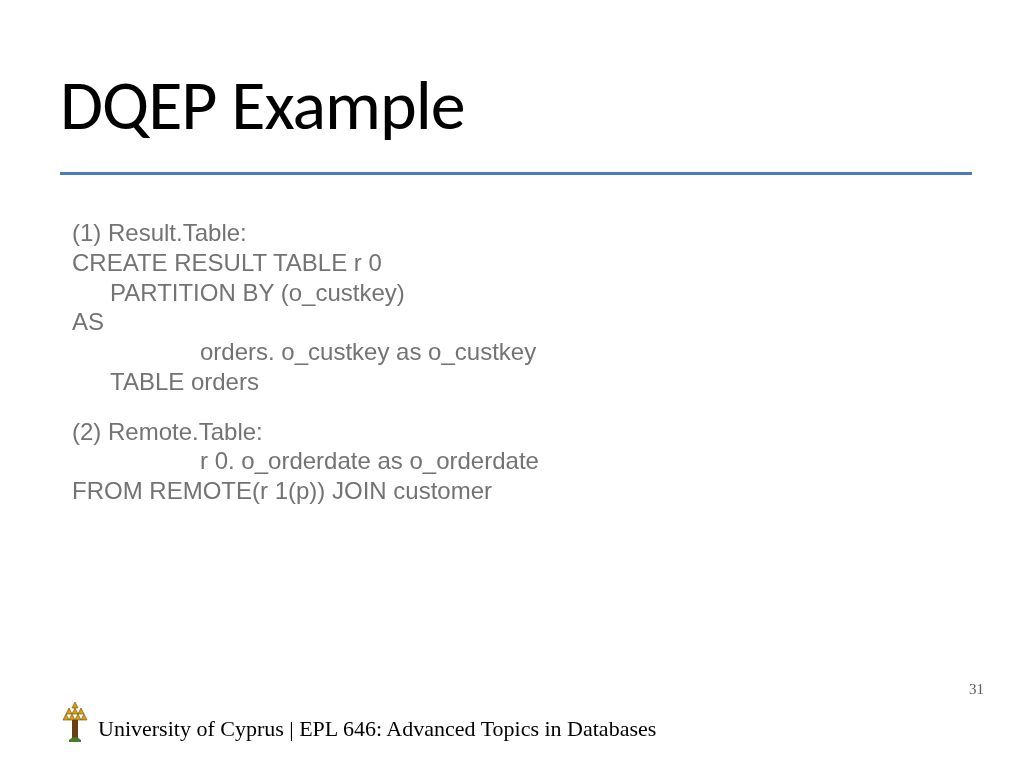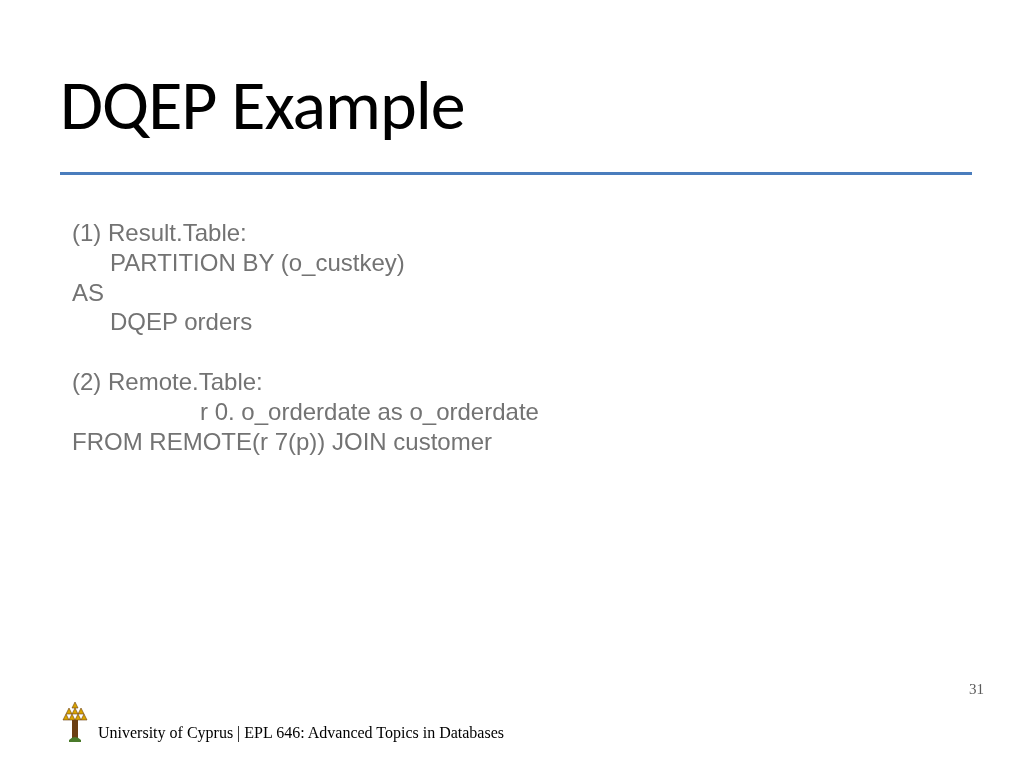--- a/index.html
+++ b/index.html
@@ -26,31 +26,31 @@
   .body {
     position: absolute;
     left: 72px;
     top: 218px;
     right: 60px;
     font-family: Arial, Helvetica, sans-serif;
     font-size: 24px;
     line-height: 1.24;
     color: #737373;
   }
-  .body .block2 { margin-top: 30px; }
+  .body .block2 { margin-top: 20px; }
   .ind1 { padding-left: 38px; }
   .ind2 { padding-left: 128px; }
   .footer {
     position: absolute;
     left: 60px;
     bottom: 26px;
     display: flex;
     align-items: flex-end;
     font-family: Georgia, "Times New Roman", serif;
-    font-size: 16px;
+    font-size: 22px;
     color: #000;
   }
   .logo {
     width: 30px;
     height: 42px;
     margin-right: 8px;
     position: relative;
   }
   .logo svg { display: block; }
   .pagenum {
@@ -68,29 +68,31 @@
 
 <div class="slide">
 
   <h1 class="title">DQEP Example</h1>
 
   <div class="rule"></div>
 
   <div class="body">
     <div class="block1">
       <div>(1) Result.Table:</div>
+      <div>CREATE RESULT TABLE r 0</div>
       <div class="ind1">PARTITION BY (o_custkey)</div>
       <div>AS</div>
-      <div class="ind1">DQEP orders</div>
+      <div class="ind2">orders. o_custkey as o_custkey</div>
+      <div class="ind1">TABLE orders</div>
     </div>
 
     <div class="block2">
       <div>(2) Remote.Table:</div>
       <div class="ind2">r 0. o_orderdate as o_orderdate</div>
-      <div>FROM REMOTE(r 7(p)) JOIN customer</div>
+      <div>FROM REMOTE(r 1(p)) JOIN customer</div>
     </div>
   </div>
 
   <div class="pagenum">31</div>
 
   <div class="footer">
     <span class="logo">
       <svg viewBox="0 0 30 42" width="30" height="42">
         <g fill="#d9a400" stroke="#6b3f12" stroke-width="0.6">
           <path d="M15 2 L12 8 L18 8 Z"></path>

